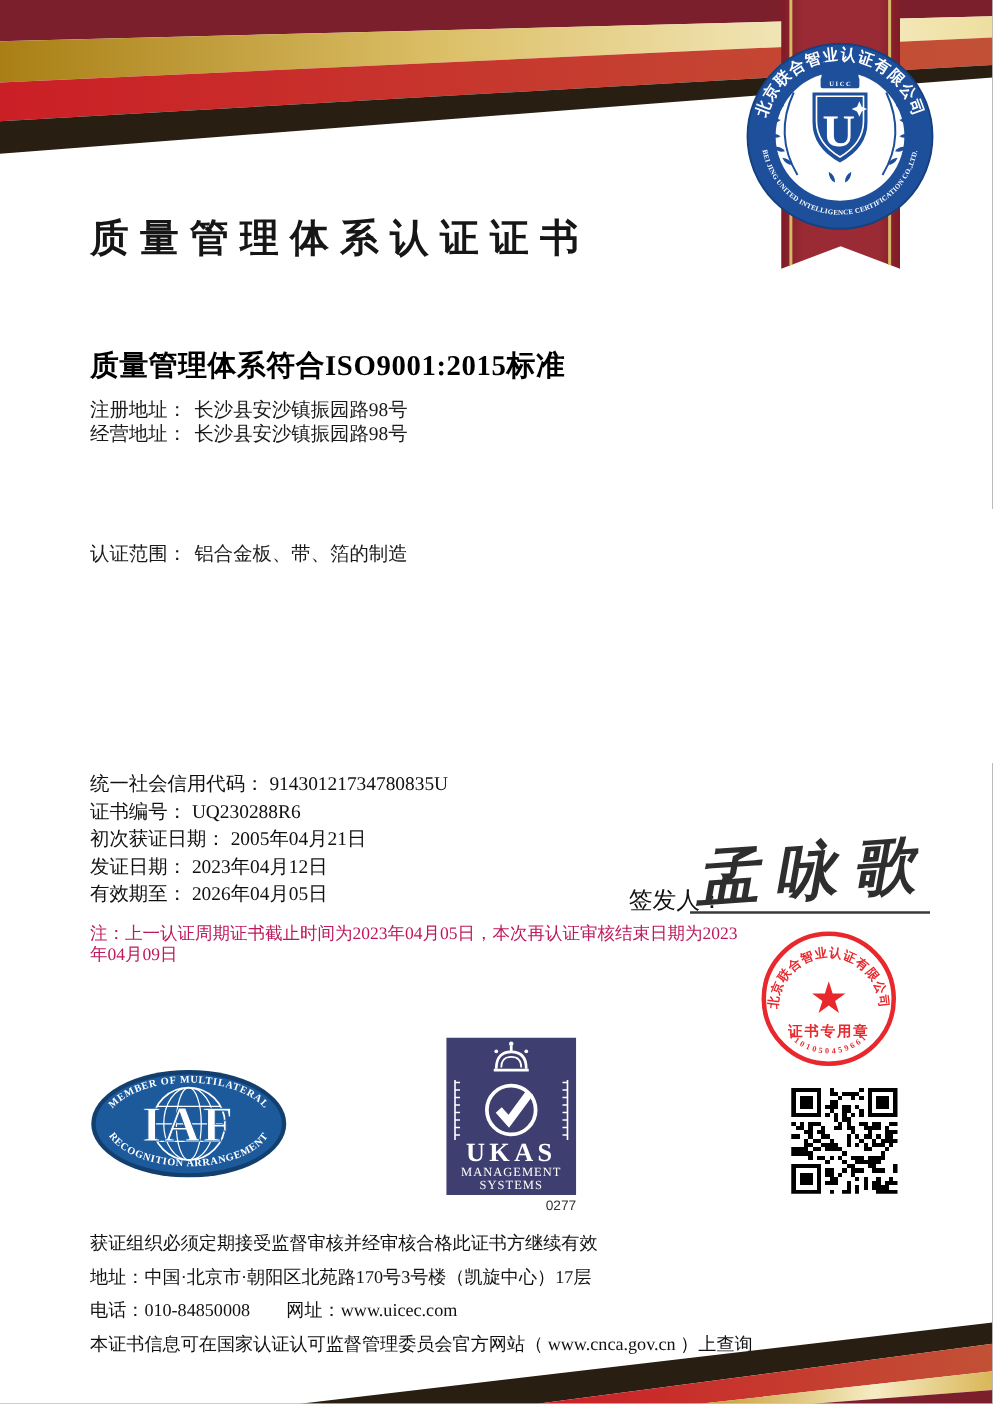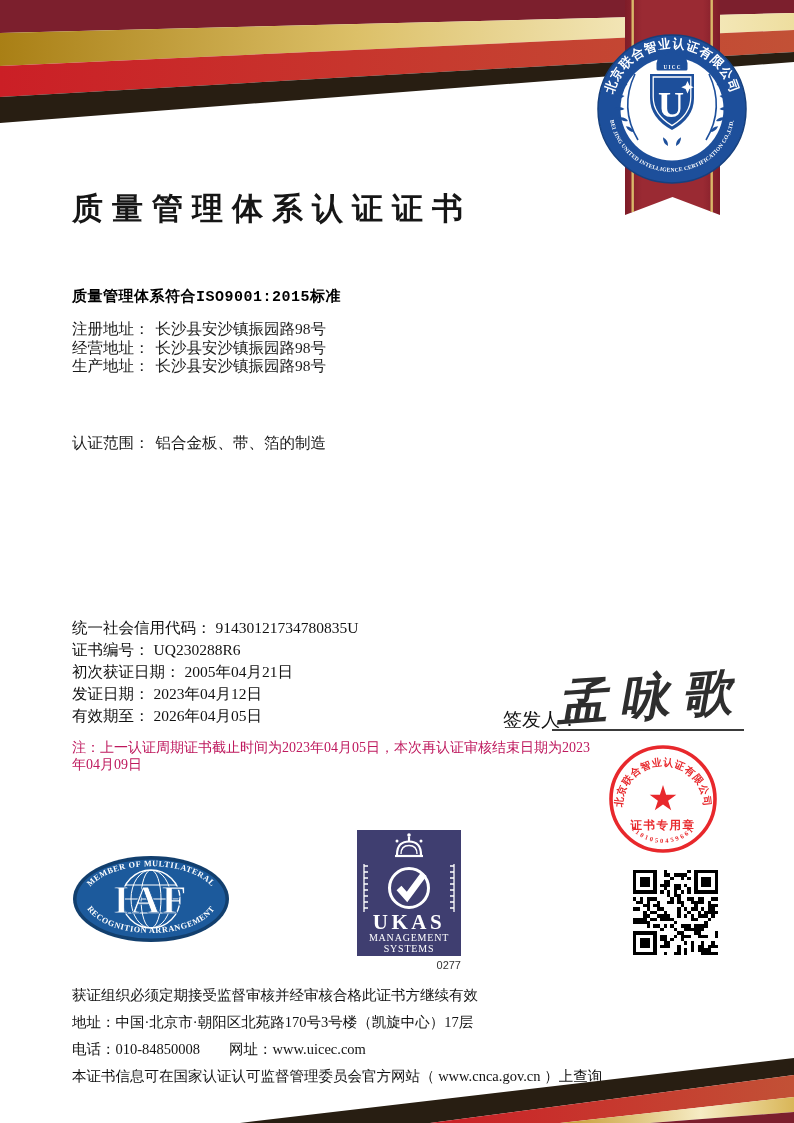--- a/index.html
+++ b/index.html
@@ -4,25 +4,25 @@
 <style>
   html,body{margin:0;padding:0;background:#888;}
   .page{
     position:relative;width:794px;height:1123px;background:#ffffff;overflow:hidden;
     margin:0 auto;font-family:"Liberation Serif","DejaVu Serif",serif;color:#111;
   }
   svg text{font-family:"Liberation Serif","DejaVu Serif",serif;}
   .abs{position:absolute;}
   
   .cert-title{
-    left:72px;top:188px;font-size:31px;font-weight:600;letter-spacing:9px;color:#161616;
+    left:72px;top:170px;font-size:31px;font-weight:600;letter-spacing:9px;color:#161616;
   }
   
   .company-name{left:72px;top:252px;font-size:25px;font-weight:bold;letter-spacing:2px;color:#000;}
-  .standard-line{left:72px;top:287px;font-size:15px;font-weight:bold;letter-spacing:.5px;color:#000;font-family:Liberation Mono, monospace;}
+  .standard-line{left:72px;top:277px;font-size:23px;font-weight:bold;letter-spacing:.5px;color:#000;}
   
   .addr-block{left:72px;top:320px;font-size:15.5px;line-height:18.5px;color:#1a1a1a;text-align:center;}
   .addr-line .label{margin-right:6px;}
   .scope-line{left:72px;top:395px;font-size:15.5px;color:#1a1a1a;margin-top:38px;}
   .scope-line .label{margin-right:6px;}
   
   .details-block{left:72px;top:617px;font-size:15.5px;line-height:22px;color:#111;}
   .details-block .label{margin-right:4px;}
   
   .signer-label{left:503px;top:707px;font-size:19px;color:#111;}
@@ -135,23 +135,20 @@
   <div class="abs cert-title">质量管理体系认证证书</div>
 
   <div class="abs standard-line">质量管理体系符合ISO9001:2015标准</div>
 
   <div class="abs addr-block">
     <div class="addr-line">
       <span class="label">注册地址：</span><span>长沙县安沙镇振园路98号</span>
     </div>
     <div class="addr-line">
       <span class="label">经营地址：</span><span>长沙县安沙镇振园路98号</span>
-    </div>
-    <div class="addr-line">
-      <span class="label">生产地址：</span><span>长沙县安沙镇振园路98号</span>
     </div>
   </div>
   <div class="abs scope-line">
     <span class="label">认证范围：</span><span>铝合金板、带、箔的制造</span>
   </div>
 
   <div class="abs details-block">
     <div>
       <span class="label">统一社会信用代码：</span><span>91430121734780835U</span>
     </div>

